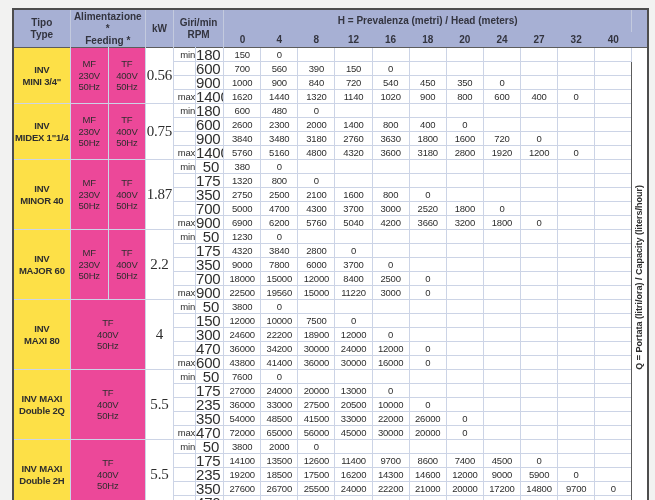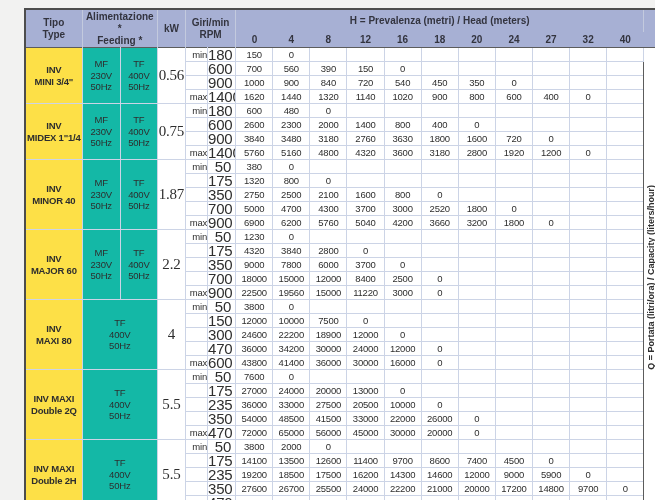--- a/index.html
+++ b/index.html
@@ -1,30 +1,30 @@
 <!DOCTYPE html>
 <html><head>
 <meta charset="utf-8">
 <style>
   html,body{margin:0;padding:0;background:#f2f2f1;font-family:"Liberation Sans",sans-serif;}
-  .page{width:655px;height:500px;box-sizing:border-box;padding:8px 9px 0 24px;overflow:hidden;}
+  .page{width:655px;height:500px;box-sizing:border-box;padding:8px 9px 0 12px;overflow:hidden;}
   table{border-collapse:collapse;table-layout:fixed;width:637px;border:2px solid #4d4d4d;background:#fff;}
   th,td{padding:0;margin:0;overflow:hidden;}
   
   thead th{background:#a7b0d4;color:#33343f;font-size:10px;font-weight:bold;vertical-align:middle;
            text-align:center;line-height:1.2;white-space:pre-line;border-right:1px solid #c3cade;}
   thead tr.r1 th{height:22px;}
   thead tr.r2 th{height:15px;font-size:10px;border-right:none;}
   thead tr:last-child th{border-bottom:1px solid #5c5c5c;}
   
   tbody td{font-size:9.5px;color:#2e2e2e;height:13px;line-height:13px;text-align:center;
            border:1px solid #ccd4e6;letter-spacing:-0.2px;white-space:nowrap;}
   tr.group-start td{border-top:1px solid #5c5c5c;}
   td.model{background:#fde047;font-weight:bold;font-size:9.5px;white-space:pre-line;line-height:1.2;vertical-align:middle;margin-top:41px;}
-  td.feed{background:#14b8a6;white-space:pre-line;line-height:1.2;font-size:9.5px;vertical-align:middle;}
+  td.feed{background:#ec4899;white-space:pre-line;line-height:1.2;font-size:9.5px;vertical-align:middle;}
   td.kw{font-size:15px;vertical-align:middle;font-family:Liberation Serif, serif;}
   td.rpre{text-align:right;font-size:9.5px;}
   td.rval{text-align:right;padding-right:4px;font-size:15px;}
   td.dcol{text-align:center;}
   td.dcol0{border-left:1px solid #5c5c5c;}
   td.qcol{border-left:1px solid #5c5c5c;vertical-align:middle;text-align:center;}
   .qtext{writing-mode:vertical-rl;transform:rotate(180deg);font-weight:bold;font-size:9px;
          color:#2e2e2e;white-space:nowrap;letter-spacing:0;}
   .b{font-weight:bold;}
 </style>

